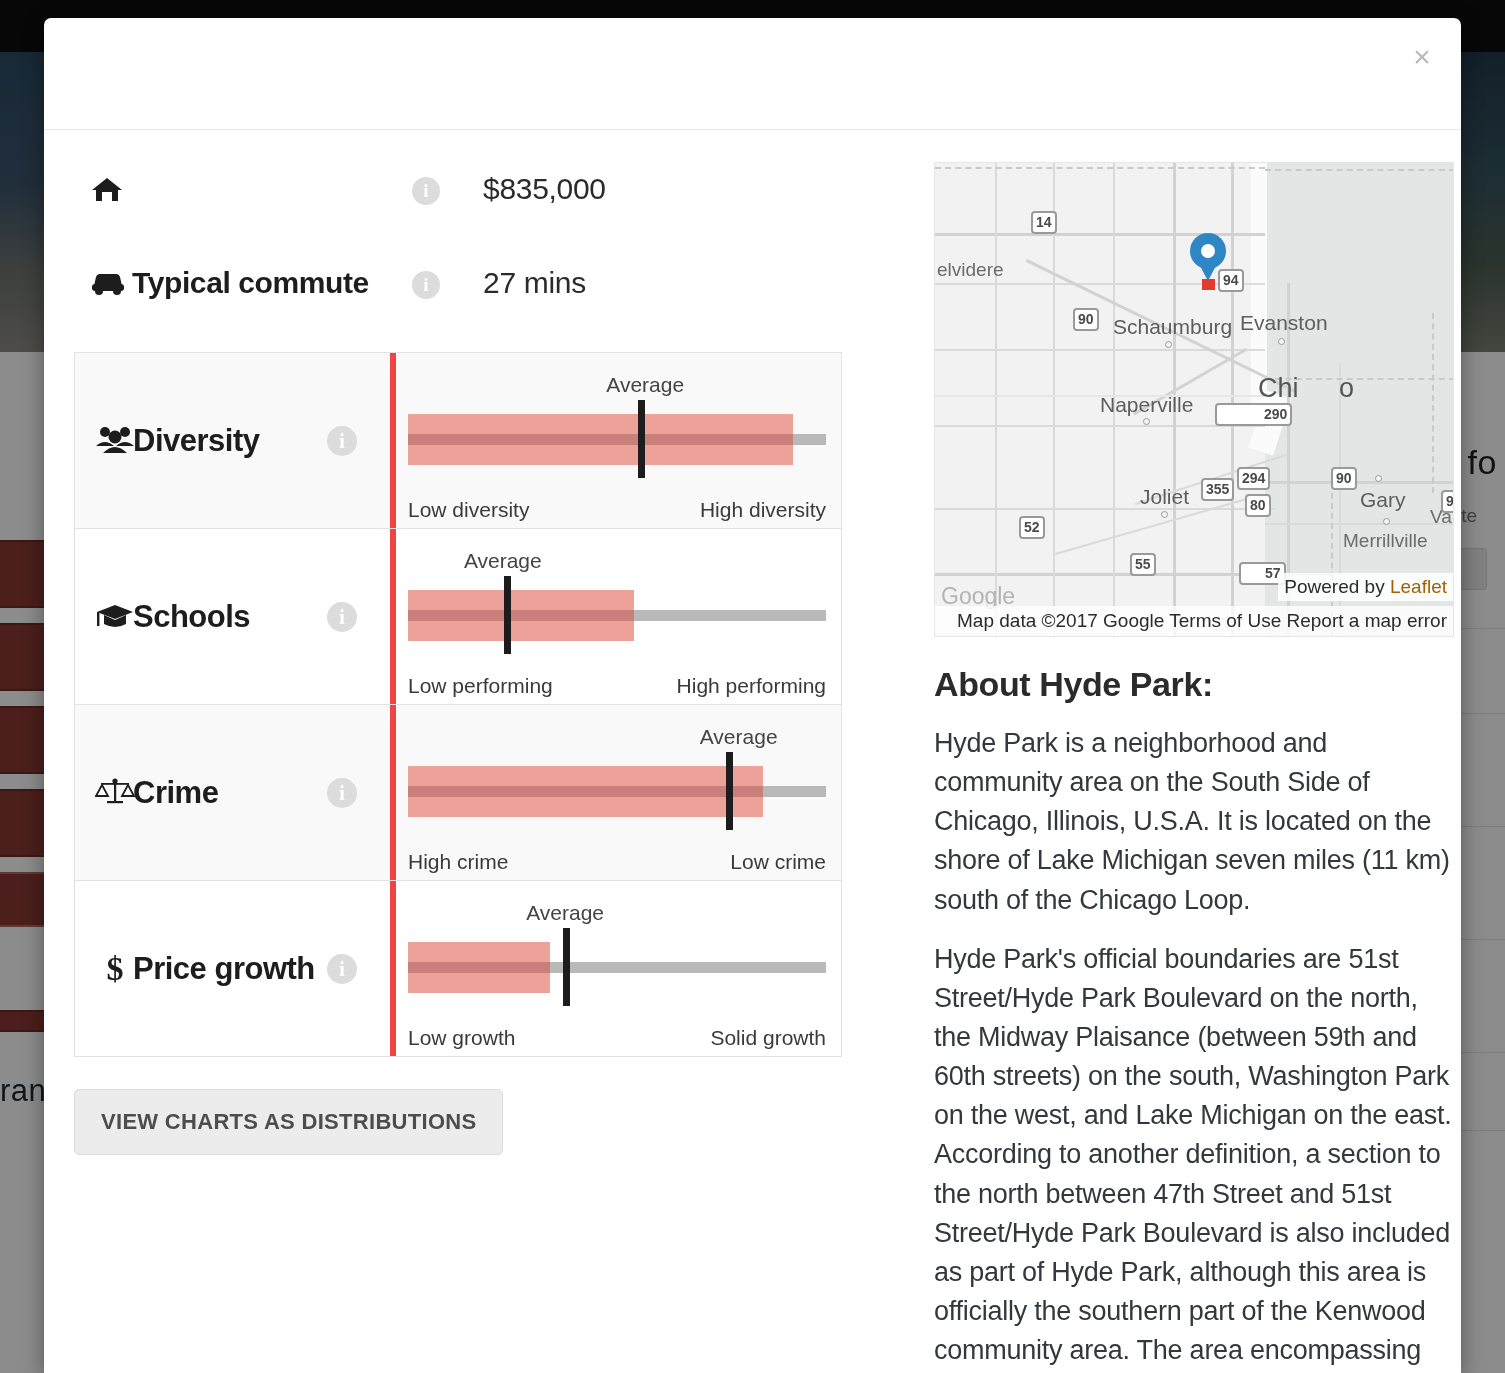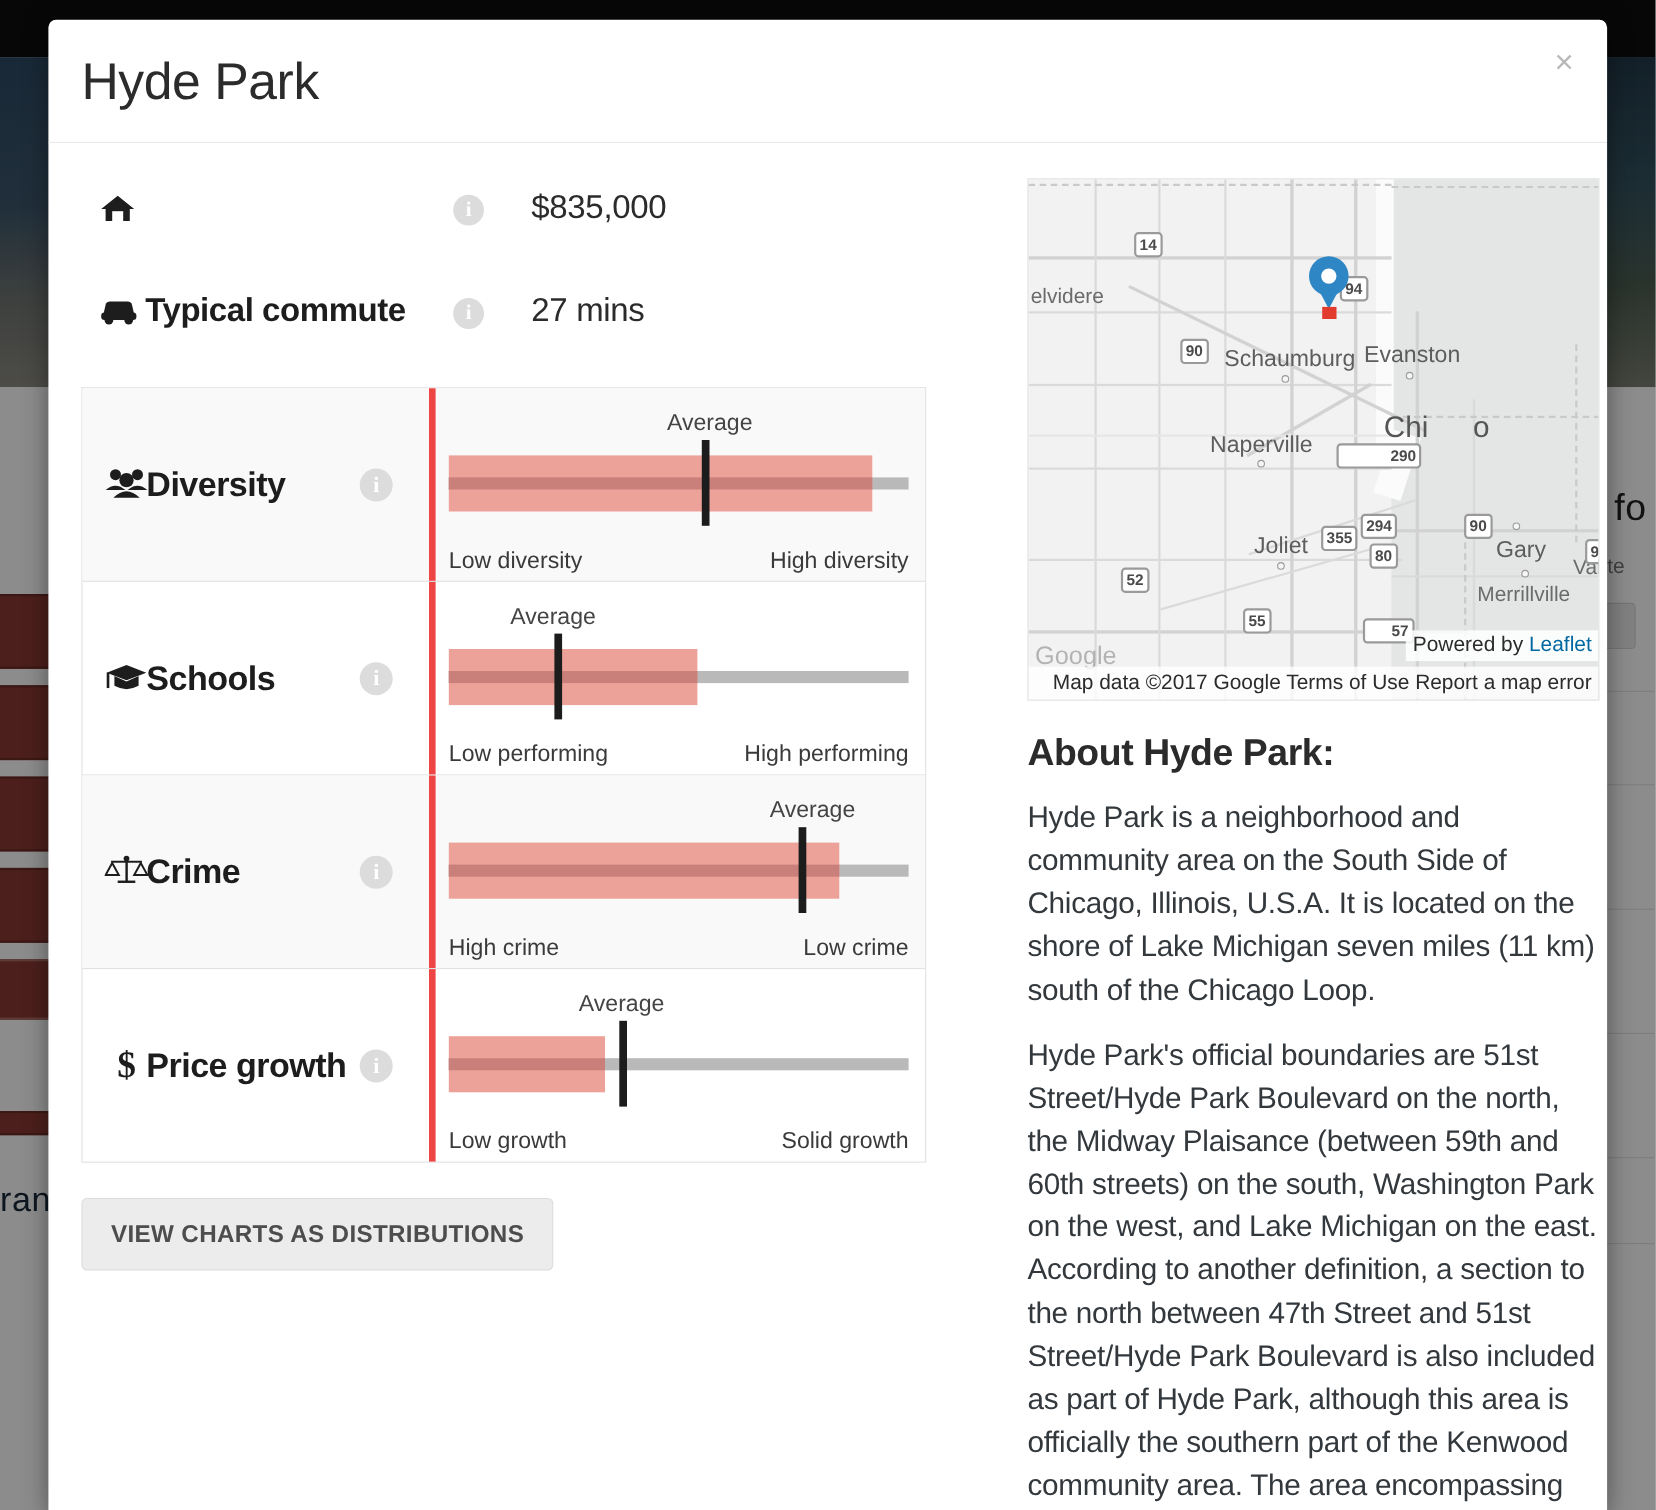--- a/index.html
+++ b/index.html
@@ -154,21 +154,21 @@
   #pin { position: absolute; left: 255px; top: 70px; width: 36px; height: 48px; }
   #pin-head { position:absolute; left:0; top:0; width:36px; height:36px; border-radius:50%; background:#2f86c5; }
   #pin-hole { position:absolute; left:11px; top:11px; width:14px; height:14px; border-radius:50%; background:#fff; }
   #pin-tail { position:absolute; left:7px; top:27px; width:0; height:0; border-left:11px solid transparent; border-right:11px solid transparent; border-top:21px solid #2f86c5; }
   #pin-sq { position:absolute; left:12px; top:46px; width:13px; height:11px; background:#e23b2e; }
 
   #powered {
     position: absolute; right: 0; bottom: 35px; background: rgba(255,255,255,.85);
     font-size: 19px; color: #2b2b2b; padding: 3px 6px;
   }
-  #powered a { color: #0369a1; text-decoration: none; }
+  #powered a { color: #a16207; text-decoration: none; }
   #attrib {
     position: absolute; right: 0; bottom: 0; left:0; background: rgba(255,255,255,.8);
     font-size: 19px; color: #2b2b2b; padding: 4px 6px; text-align: right; white-space: nowrap;
   }
   #gwatermark {
     position:absolute; left:6px; bottom:26px; font-size:23px; color:#9f9f9f;
     font-family:"Liberation Sans",sans-serif; opacity:.75;
   }
 
   #about-title {
@@ -209,21 +209,20 @@
   <div class="bg-rowline" style="top:939px;"></div>
   <div class="bg-rowline" style="top:1052px;"></div>
   <div class="bg-rowline" style="top:1130px;"></div>
 </div>
 
 <div id="scrim"></div>
 
 <div id="modal">
 
   <div id="modal-header">
-    <div id="modal-title">Hyde Park</div>
     <button id="close-btn">×</button>
   </div>
 
   <div id="modal-body">
 
     <div id="left-col">
 
 
       <div style="margin-top:42px;">
         <div class="kv-row" style="margin-bottom:42px;">
@@ -405,21 +404,21 @@
         <span class="city-dot" style="left:208px;top:255px;"></span>
         <span class="city-label big" style="left:205px;top:322px;">Joliet</span>
         <span class="city-dot" style="left:226px;top:348px;"></span>
         <span class="city-label big" style="left:425px;top:325px;">Gary</span>
         <span class="city-dot" style="left:440px;top:312px;"></span>
         <span class="city-label" style="left:495px;top:343px;">Valp</span>
         <span class="city-label" style="left:408px;top:367px;">Merrillville</span>
         <span class="city-dot" style="left:448px;top:355px;"></span>
 
         <span class="shield" style="left:96px;top:48px;text-align:center;">14</span>
-        <span class="shield" style="left:283px;top:88px;">94</span>
+        <span class="shield" style="left:283px;top:106px;">94</span>
         <span class="shield" style="left:138px;top:145px;">90</span>
         <span class="shield" style="left:280px;top:240px;padding-left:47px;">290</span>
         <span class="shield" style="left:302px;top:304px;">294</span>
         <span class="shield" style="left:240px;top:315px;margin-left:26px;">355</span>
         <span class="shield" style="left:396px;top:304px;">90</span>
         <span class="shield" style="left:310px;top:331px;">80</span>
         <span class="shield" style="left:84px;top:353px;">52</span>
         <span class="shield" style="left:195px;top:390px;">55</span>
         <span class="shield" style="left:304px;top:399px;padding-left:24px;">57</span>
         <span class="shield" style="left:506px;top:327px;">90</span>

